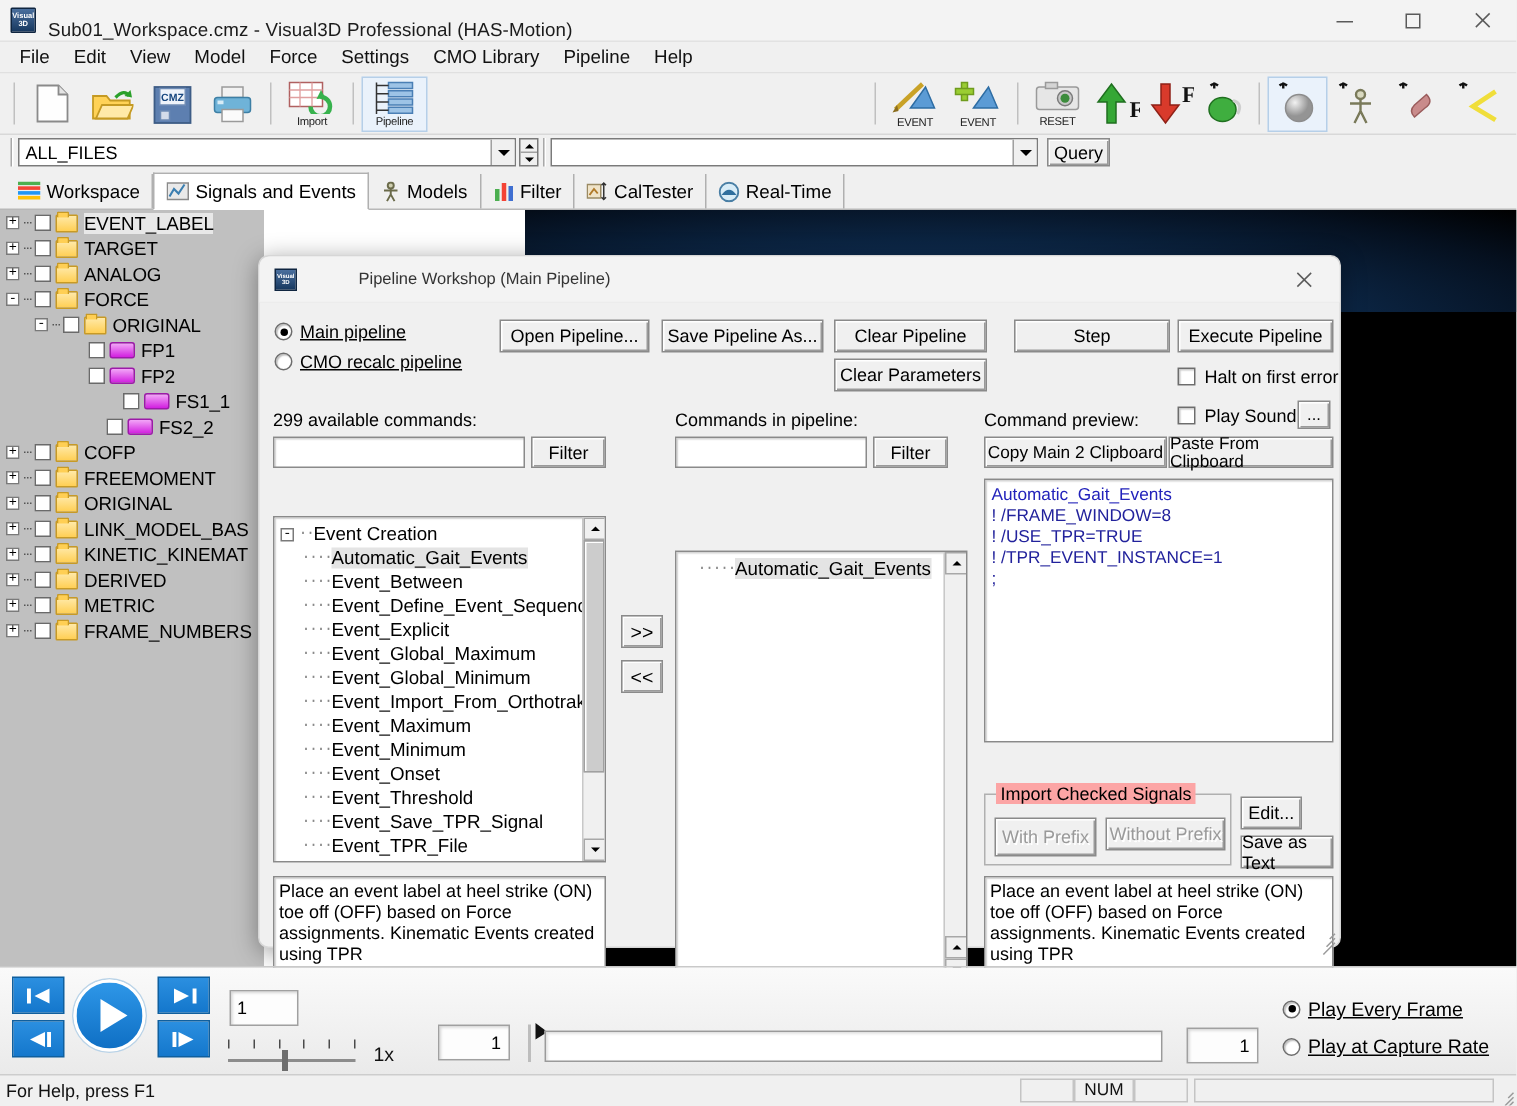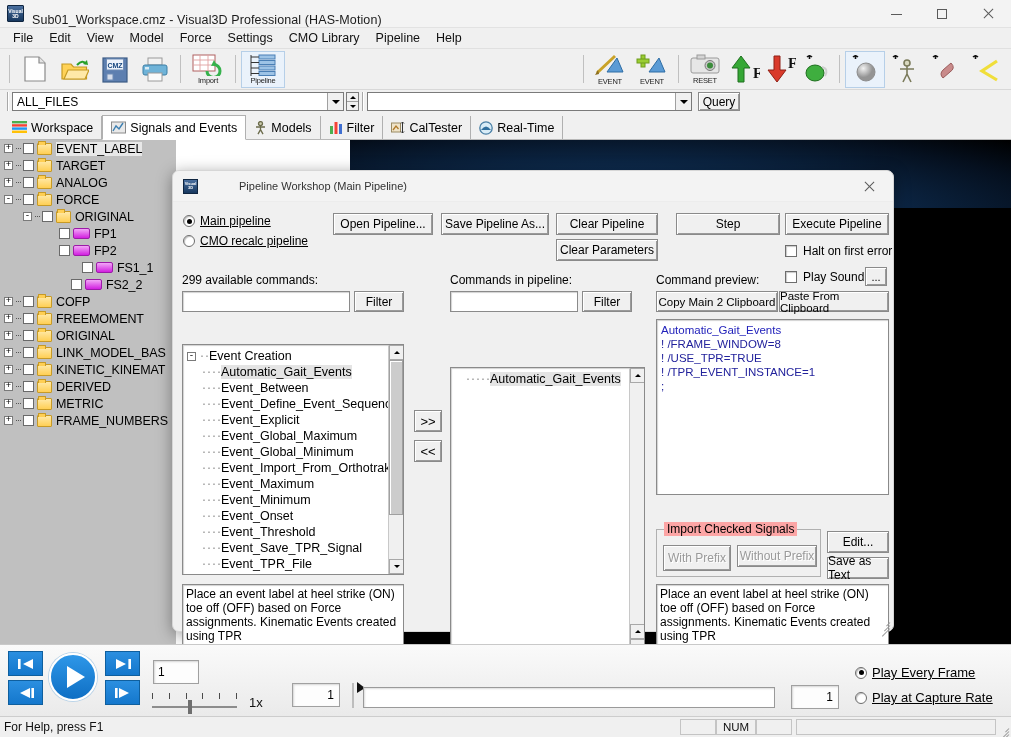--- a/index.html
+++ b/index.html
@@ -831,21 +831,21 @@
             <div class="">! /TPR_EVENT_INSTANCE=1</div>
             <div class="">;</div>
           </div>
       </div>
 
       <div class="gbox" style="left:483px;top:327px;width:165px;height:48px">
         <div class="gbox-lbl">Import Checked Signals</div>
         <div class="btn disabled" style="position:absolute;left:6px;top:15px;width:68px;height:26px">With Prefix</div>
         <div class="btn disabled" style="position:absolute;left:80px;top:15px;width:80px;height:22px">Without Prefix</div>
       </div>
-      <div class="btn" style="position:absolute;left:654px;top:329px;width:62px;height:22px">Edit...</div>
+      <div class="btn" style="position:absolute;left:654px;top:329px;width:41px;height:22px">Edit...</div>
       <div class="btn" style="position:absolute;left:654px;top:355px;width:62px;height:22px">Save as Text</div>
 
       <div class="desc" style="position:absolute;left:9px;top:382px;width:222px;height:62px">Place an event label at heel strike (ON) toe off (OFF) based on Force assignments. Kinematic Events created using TPR</div>
       <div class="desc" style="position:absolute;left:483px;top:382px;width:233px;height:62px">Place an event label at heel strike (ON) toe off (OFF) based on Force assignments. Kinematic Events created using TPR</div>
 
       <div class="resize-grip">
         <i style="width:11px;top:11px"></i>
           <i style="width:8px;top:8px"></i>
           <i style="width:5px;top:5px"></i>
       </div>

